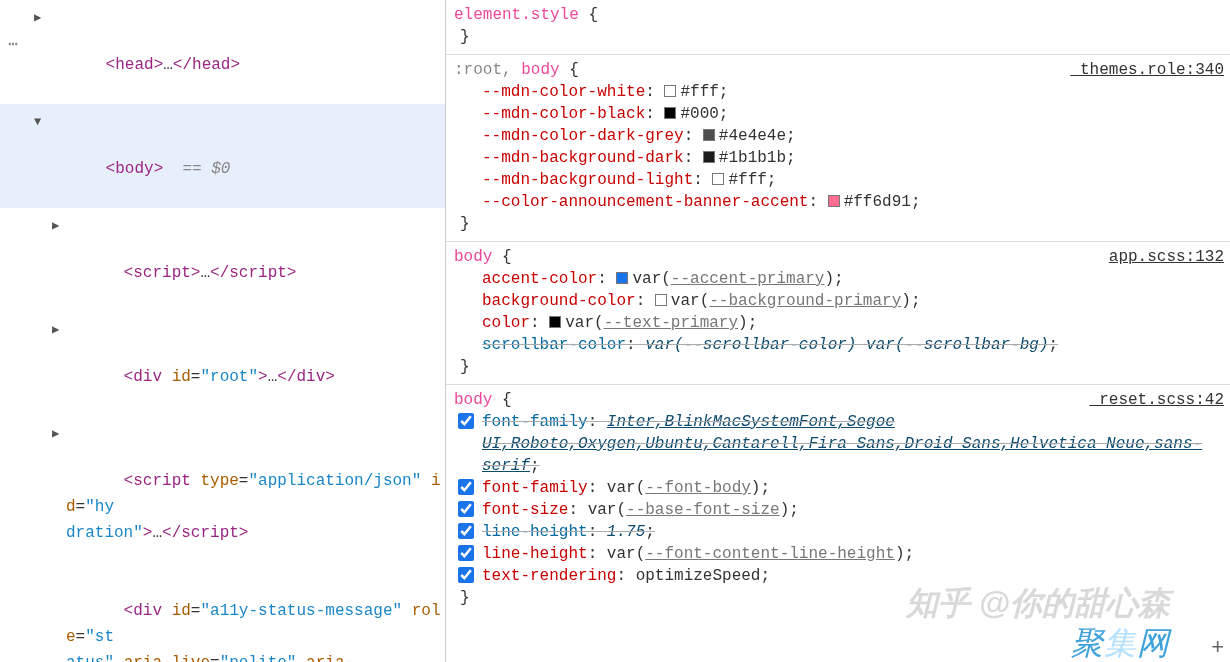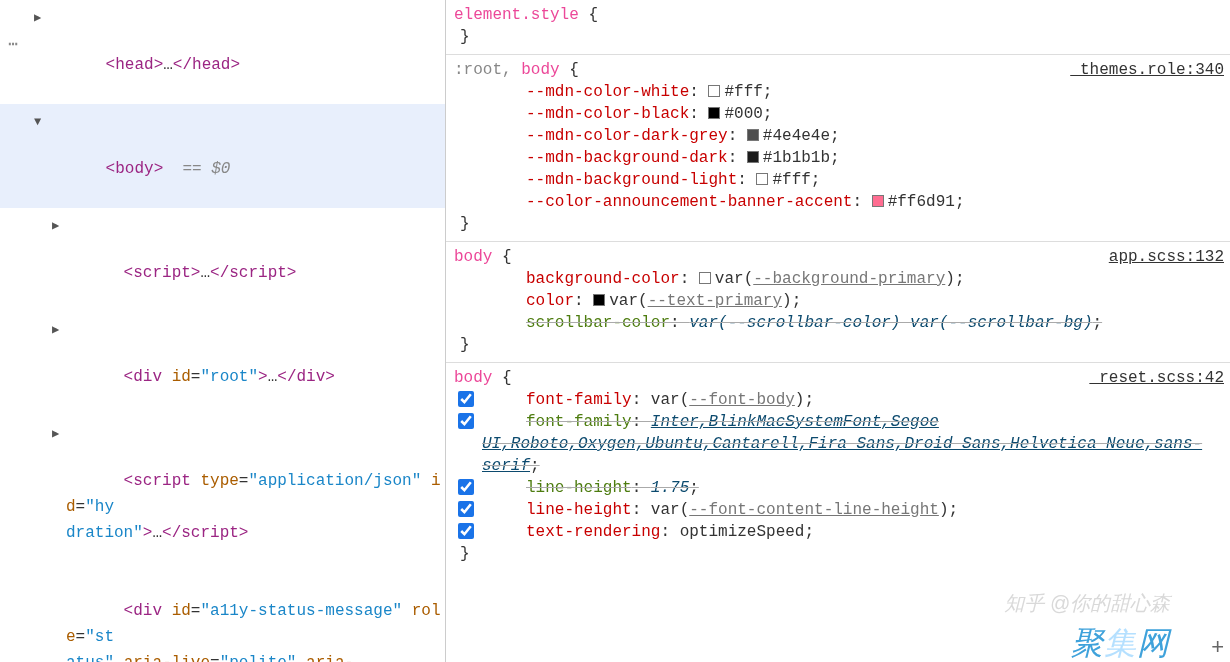--- a/index.html
+++ b/index.html
@@ -92,25 +92,25 @@
     position: relative;
   }
   .decl .cb {
     position: absolute;
     left: 4px;
     top: 2px;
     width: 16px;
     height: 16px;
     accent-color: #1a73e8;
   }
-  .prop   { color: #c80000; margin-left: 44px; } 
+  .prop   { color: #c80000; } 
   .cssval { color: #333; }
   .varlink { color: #777; text-decoration: underline; }
   .strike { text-decoration: line-through; color: #aaa; }
-  .strike .prop { color: #4d7c0f; }
+  .strike .prop { color: #0369a1; }
   .strike .cssval, .strike .varlink { color: #0c4a6e; font-style: italic; }
   .swatch {
     display: inline-block;
     width: 12px;
     height: 12px;
     border: 1px solid #777;
     vertical-align: -1px;
     margin-right: 4px;
   }
   .close-brace { padding-left: 6px; }
@@ -125,21 +125,21 @@
   
   .wm1, .wm2 {
     position: absolute;
     font-family: "Microsoft YaHei", sans-serif;
     font-style: italic;
     color: #c9c9c9;
     pointer-events: none;
     font-weight: 500;
     white-space: nowrap;
   }
-  .wm1 { right: 60px; bottom: 48px; font-size: 20px; opacity: .7; }
+  .wm1 { right: 60px; bottom: 48px; font-size: 32px; opacity: .7; font-weight: bold; }
   .wm2 { right: 60px; bottom: 8px;  font-size: 32px; color: #b5e0ff; letter-spacing: 1px;}
   .wm2 .dark { color: #3fa2db; }
 </style>
 </head>
 <body>
 
 <div class="wrap">
 
   <div class="dom-panel">
     <span class="gutter-dots">⋯</span>
@@ -193,35 +193,37 @@
           <div class="decl"><span class="prop">--mdn-background-light</span><span class="txt">: <span class="swatch" style="background:#ffffff"></span><span class="cssval">#fff</span>;</span></div>
           <div class="decl"><span class="prop">--color-announcement-banner-accent</span><span class="txt">: <span class="swatch" style="background:#ff6d91"></span><span class="cssval">#ff6d91</span>;</span></div>
         </div>
       <div class="close-brace">}</div>
     </div>
 
     <div class="rule-block">
       <a class="link">app.scss:132</a>
       <span class="selector"><span class="match">body</span></span> <span class="brace">{</span>
       <div id="body-rules-container">
+          <div class="decl"><span class="prop">accent-color</span><span class="txt">: <span class="swatch" style="background:#1a73e8"></span><span class="cssval">var(<span class="varlink">--accent-primary</span>)</span>;</span></div>
           <div class="decl"><span class="prop">background-color</span><span class="txt">: <span class="swatch" style="background:#ffffff"></span><span class="cssval">var(<span class="varlink">--background-primary</span>)</span>;</span></div>
           <div class="decl"><span class="prop">color</span><span class="txt">: <span class="swatch" style="background:#000000"></span><span class="cssval">var(<span class="varlink">--text-primary</span>)</span>;</span></div>
         </div>
       <div class="decl strike">
         <span class="prop">scrollbar-color</span><span class="txt">: <span class="cssval">var(--scrollbar-color) var(--scrollbar-bg)</span>;</span>
       </div>
       <div class="close-brace">}</div>
     </div>
 
     <div class="rule-block" style="border-bottom:none;">
       <a class="link">_reset.scss:42</a>
       <span class="selector"><span class="match">body</span></span> <span class="brace">{</span>
       <div id="reset-rules-container">
+          <div class="decl strike"><input type="checkbox" class="cb" checked="" style=""><span class="prop">font-family</span><span class="txt">: <span class="cssval"><span style="text-decoration:underline">Inter,BlinkMacSystemFont,Segoe UI,Roboto,Oxygen,Ubuntu,Cantarell,Fira Sans,Droid Sans,Helvetica Neue,sans-serif</span></span>;</span></div>
           <div class="decl"><input type="checkbox" class="cb" checked="" style=""><span class="prop">font-family</span><span class="txt">: <span class="cssval">var(<span class="varlink">--font-body</span>)</span>;</span></div>
-          <div class="decl strike"><input type="checkbox" class="cb" checked="" style=""><span class="prop">font-family</span><span class="txt">: <span class="cssval"><span style="text-decoration:underline">Inter,BlinkMacSystemFont,Segoe UI,Roboto,Oxygen,Ubuntu,Cantarell,Fira Sans,Droid Sans,Helvetica Neue,sans-serif</span></span>;</span></div>
+          <div class="decl"><input type="checkbox" class="cb" checked="" style=""><span class="prop">font-size</span><span class="txt">: <span class="cssval">var(<span class="varlink">--base-font-size</span>)</span>;</span></div>
           <div class="decl strike"><input type="checkbox" class="cb" checked="" style=""><span class="prop">line-height</span><span class="txt">: <span class="cssval">1.75</span>;</span></div>
           <div class="decl"><input type="checkbox" class="cb" checked="" style=""><span class="prop">line-height</span><span class="txt">: <span class="cssval">var(<span class="varlink">--font-content-line-height</span>)</span>;</span></div>
           <div class="decl"><input type="checkbox" class="cb" checked="" style=""><span class="prop">text-rendering</span><span class="txt">: <span class="cssval">optimizeSpeed</span>;</span></div>
         </div>
       <div class="close-brace">}</div>
     </div>
 
     <span class="add-rule">+</span>
 
     <div class="wm1">知乎 @你的甜心森</div>

